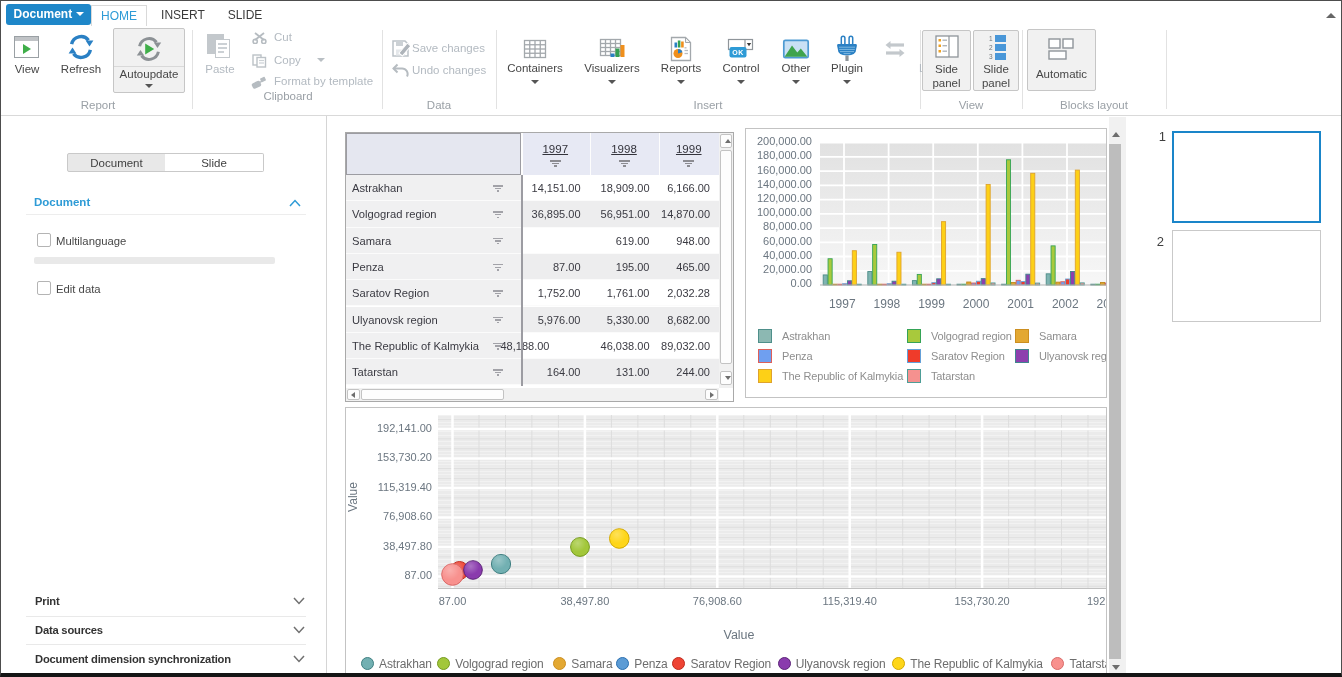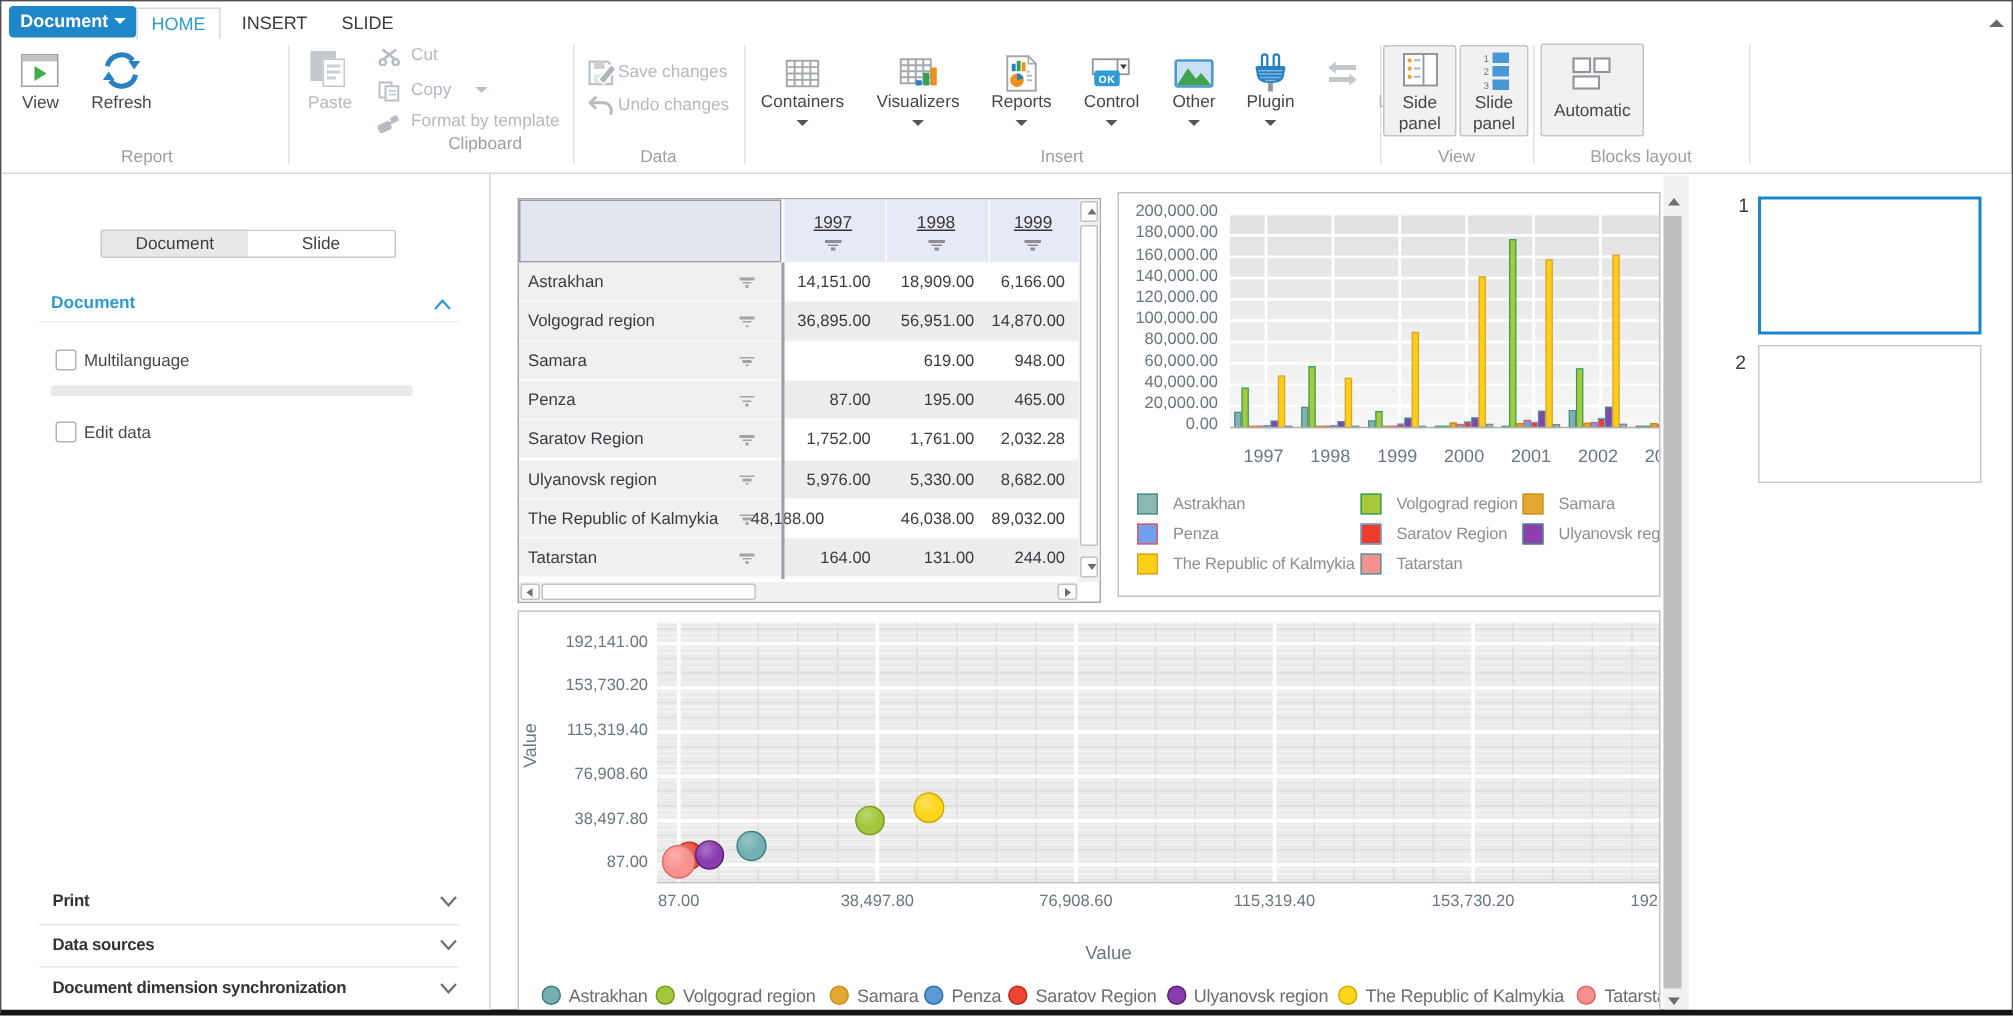--- a/index.html
+++ b/index.html
@@ -24,40 +24,52 @@
 <div class="abs" style="left:1325px;top:12px;width:0;height:0;border-left:5px solid transparent;border-right:5px solid transparent;border-bottom:5px solid #666;"></div>
 
 <div class="abs" style="left:0;top:25px;width:1340px;height:90px;background:#fff;border-bottom:1px solid #d9d9d9;">
 <div class="sep" style="left:191px;"></div>
 <div class="sep" style="left:381px;"></div>
 <div class="sep" style="left:495px;"></div>
 <div class="sep" style="left:919px;"></div>
 <div class="sep" style="left:1021px;"></div>
 <div class="sep" style="left:1165px;"></div>
 <div class="lbl" style="left:37px;top:73px;width:120px;">Report</div>
-<div class="lbl" style="left:227px;top:64px;width:120px;text-align:right;">Clipboard</div>
+<div class="lbl" style="left:227px;top:64px;width:120px;">Clipboard</div>
 <div class="lbl" style="left:378px;top:73px;width:120px;">Data</div>
 <div class="lbl" style="left:647px;top:73px;width:120px;">Insert</div>
 <div class="lbl" style="left:910px;top:73px;width:120px;">View</div>
 <div class="lbl" style="left:1033px;top:73px;width:120px;">Blocks layout</div>
 
 <div class="abs" style="left:13px;top:10px;width:25px;height:22px;border:1px solid #9aa0a4;background:#fff;">
  <div class="abs" style="left:0;top:0;width:23px;height:4px;background:#c0c3c6;"></div>
  <div class="abs" style="left:8px;top:7px;width:0;height:0;border-top:5px solid transparent;border-bottom:5px solid transparent;border-left:8px solid #3fae49;"></div>
 </div>
 <div class="btxt" style="left:0px;top:37px;width:52px;">View</div>
 
 <svg class="abs" style="left:66px;top:7px;" width="28" height="28" viewBox="0 0 28 28">
  <path d="M 4.6 11.2 A 9.6 9.6 0 0 1 21.5 7.2" fill="none" stroke="#2a80c4" stroke-width="3.4"></path>
  <path d="M 23.4 16.8 A 9.6 9.6 0 0 1 6.5 20.8" fill="none" stroke="#2a80c4" stroke-width="3.4"></path>
  <path d="M 18.6 7.6 L 26.4 7.6 L 22.5 13.4 Z" fill="#2a80c4"></path>
  <path d="M 9.4 20.4 L 1.6 20.4 L 5.5 14.6 Z" fill="#2a80c4"></path>
 </svg>
 <div class="btxt" style="left:54px;top:37px;width:52px;">Refresh</div>
 
+<div class="abs pressed" style="left:112px;top:2px;width:72px;height:65px;">
+ <svg class="abs" style="left:21px;top:6px;" width="28" height="28" viewBox="0 0 28 28">
+  <path d="M 4.6 11.2 A 9.6 9.6 0 0 1 21.5 7.2" fill="none" stroke="#8c9195" stroke-width="3"></path>
+  <path d="M 23.4 16.8 A 9.6 9.6 0 0 1 6.5 20.8" fill="none" stroke="#8c9195" stroke-width="3"></path>
+  <path d="M 18.8 7.4 L 26.2 7.4 L 22.5 13 Z" fill="#8c9195"></path>
+  <path d="M 9.2 20.6 L 1.8 20.6 L 5.5 15 Z" fill="#8c9195"></path>
+  <path d="M 10.2 8.6 L 10.2 19.4 L 19.2 14 Z" fill="#3fae49"></path>
+ </svg>
+ <div class="abs" style="left:0;top:36.5px;width:70px;height:1px;background:#d9d9d9;"></div>
+ <div class="abs" style="left:0px;top:39px;width:70px;text-align:center;color:#474747;font-size:11.5px;">Autoupdate</div>
+ <div class="ddp" style="left:31px;top:55px;"></div>
+</div>
 
 <div class="abs" style="left:206px;top:8px;width:17px;height:20px;background:#c3c8cc;"></div>
 <div class="abs" style="left:214px;top:13px;width:15px;height:19px;background:#fff;border:1px solid #c3c8cc;">
  <div class="abs" style="left:2px;top:3px;width:9px;height:1.5px;background:#ccd1d5;"></div>
  <div class="abs" style="left:2px;top:7px;width:9px;height:1.5px;background:#ccd1d5;"></div>
  <div class="abs" style="left:2px;top:11px;width:6px;height:1.5px;background:#ccd1d5;"></div>
 </div>
 <div class="btxt gtxt" style="left:193px;top:37px;width:52px;">Paste</div>
 <svg class="abs" style="left:251px;top:6px;" width="15" height="12" viewBox="0 0 15 12">
  <line x1="3" y1="1" x2="12" y2="8" stroke="#b6bcc1" stroke-width="1.8"></line>

